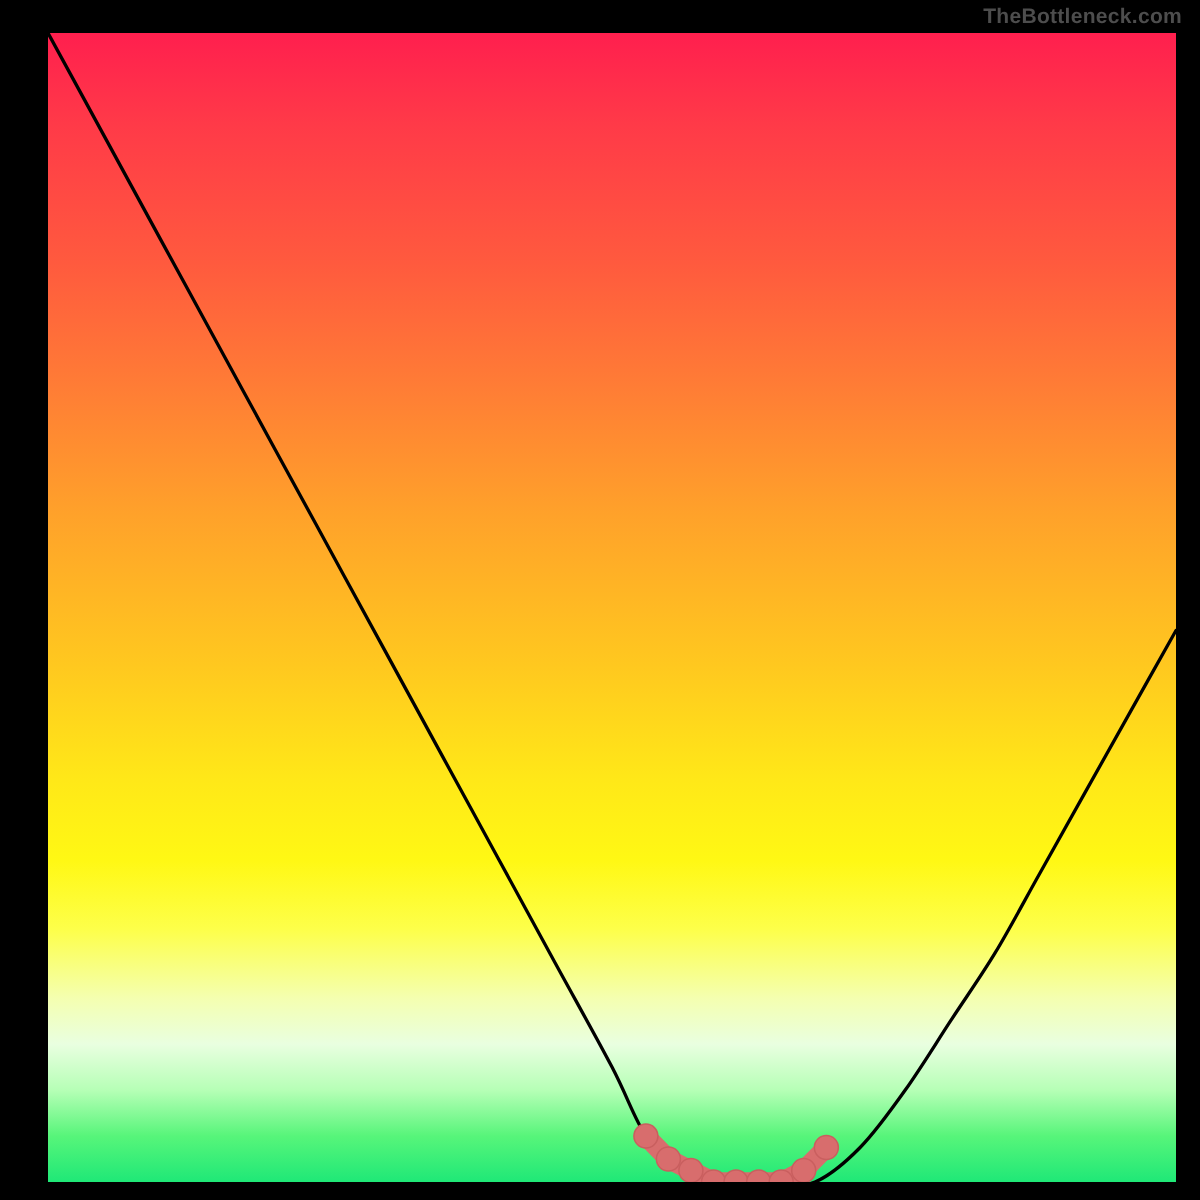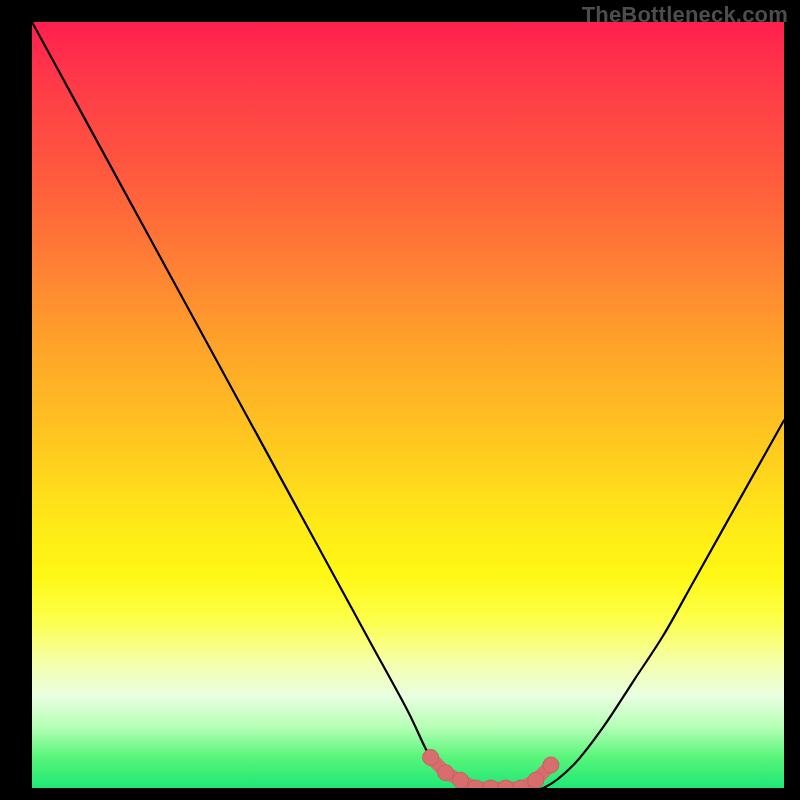--- a/index.html
+++ b/index.html
@@ -47,21 +47,21 @@
     left: 0;
     top: 0;
     width: 752px;
     height: 766px;
   }
   .attrib {
     position: absolute;
     top: 2px;
     right: 12px;
     font-family: Arial, Helvetica, sans-serif;
-    font-size: 22px;
+    font-size: 14px;
     font-weight: 600;
     color: #4d4d4d;
     letter-spacing: 0.2px;
   }
 </style>
 </head>
 <body>
 
 <div class="frame">
   <div class="attrib">TheBottleneck.com</div>

